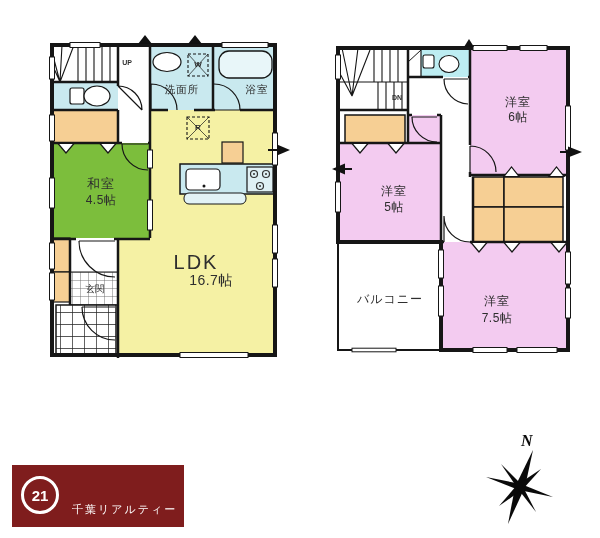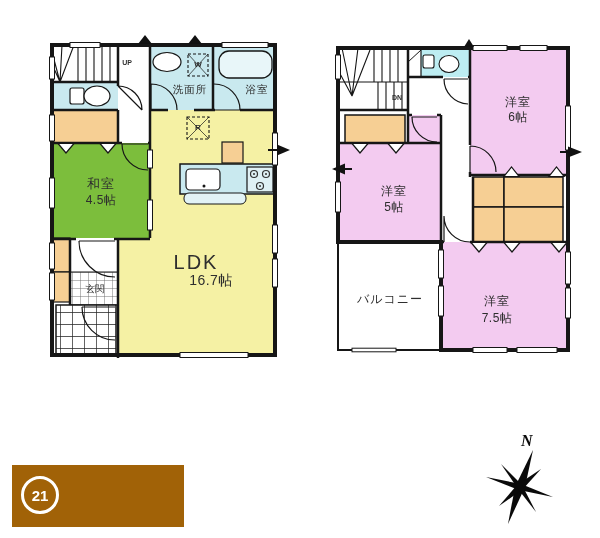--- a/index.html
+++ b/index.html
@@ -4,21 +4,21 @@
 <style>
   html,body{margin:0;padding:0;background:#fff;}
   #stage{position:relative;width:600px;height:538px;background:#fff;overflow:hidden;
          font-family:"Liberation Sans","DejaVu Sans",sans-serif;}
   svg{position:absolute;left:0;top:0;}
   .lbl{position:absolute;transform:translate(-50%,-50%);color:#2e2e2e;white-space:nowrap;
        line-height:1;letter-spacing:1px;}
   .sz{letter-spacing:0.5px;}
   .tiny{font-weight:bold;letter-spacing:0;}
   
-  .logo{position:absolute;left:12px;top:465px;width:172px;height:62px;background:#a16207;}
+  .logo{position:absolute;left:12px;top:465px;width:172px;height:62px;background:#7f1d1d;}
   .logo-circle{position:absolute;left:9px;top:11px;width:32px;height:32px;border:3px solid #fff;
                border-radius:50%;color:#fff;font-weight:bold;font-size:15px;display:flex;
                align-items:center;justify-content:center;}
   .logo-brand{position:absolute;left:52px;top:13px;color:#fff;font-weight:bold;font-size:18px;
               letter-spacing:0.5px;}
   .logo-company{position:absolute;left:60px;top:37px;color:#fff;font-size:11px;letter-spacing:2px;}
   .north{position:absolute;left:521px;top:432px;color:#0a0a0a;font-weight:bold;font-style:italic;
          font-size:16px;font-family:"Liberation Serif","DejaVu Serif",serif;}
 </style>
 </head>
@@ -228,21 +228,21 @@
 
   <g fill="#0a0a0a">
     <path d="M533,450 L525,487 L508,524 L515,487 Z"></path>
     <path d="M486,477 L519,490 L553,497 L521,484 Z"></path>
     <path d="M541,469 L523,489 L499,506 L517,485 Z"></path>
     <path d="M501,464 L518,489 L536,512 L522,485 Z"></path>
   </g>
 </svg>
 
 <div class="lbl tiny" style="left:127px;top:62px;font-size:7px;">UP</div>
-<div class="lbl" style="left:190px;top:89px;font-size:10.5px;">洗面所</div>
+<div class="lbl" style="left:182px;top:89px;font-size:10.5px;">洗面所</div>
 <div class="lbl" style="left:245px;top:89px;font-size:10.5px;margin-left:12px;">浴室</div>
 <div class="lbl tiny" style="left:198px;top:65px;font-size:8px;">W</div>
 <div class="lbl tiny" style="left:198px;top:128px;font-size:8px;">R</div>
 <div class="lbl" style="left:101px;top:184px;font-size:13px;font-family:Liberation Mono, monospace;">和室</div>
 <div class="lbl sz" style="left:101px;top:200px;font-size:12px;">4.5帖</div>
 <div class="lbl" style="left:196px;top:262px;font-size:20px;letter-spacing:2px;">LDK</div>
 <div class="lbl sz" style="left:211px;top:280px;font-size:14px;">16.7帖</div>
 <div class="lbl" style="left:95px;top:289px;font-size:9.5px;letter-spacing:0;">玄関</div>
 
 <div class="lbl tiny" style="left:397px;top:97px;font-size:7px;">DN</div>
@@ -253,15 +253,16 @@
 <div class="lbl" style="left:497px;top:301px;font-size:12px;">洋室</div>
 <div class="lbl sz" style="left:497px;top:318px;font-size:12px;">7.5帖</div>
 <div class="lbl" style="left:390px;top:299px;font-size:12px;">バルコニー</div>
 
 <div class="north">N</div>
 
 <div class="logo">
   <div class="logo-circle">
     <span>21</span>
   </div>
+  <div class="logo-company">千葉リアルティー</div>
 </div>
 
 </div>
 
 </body></html>

